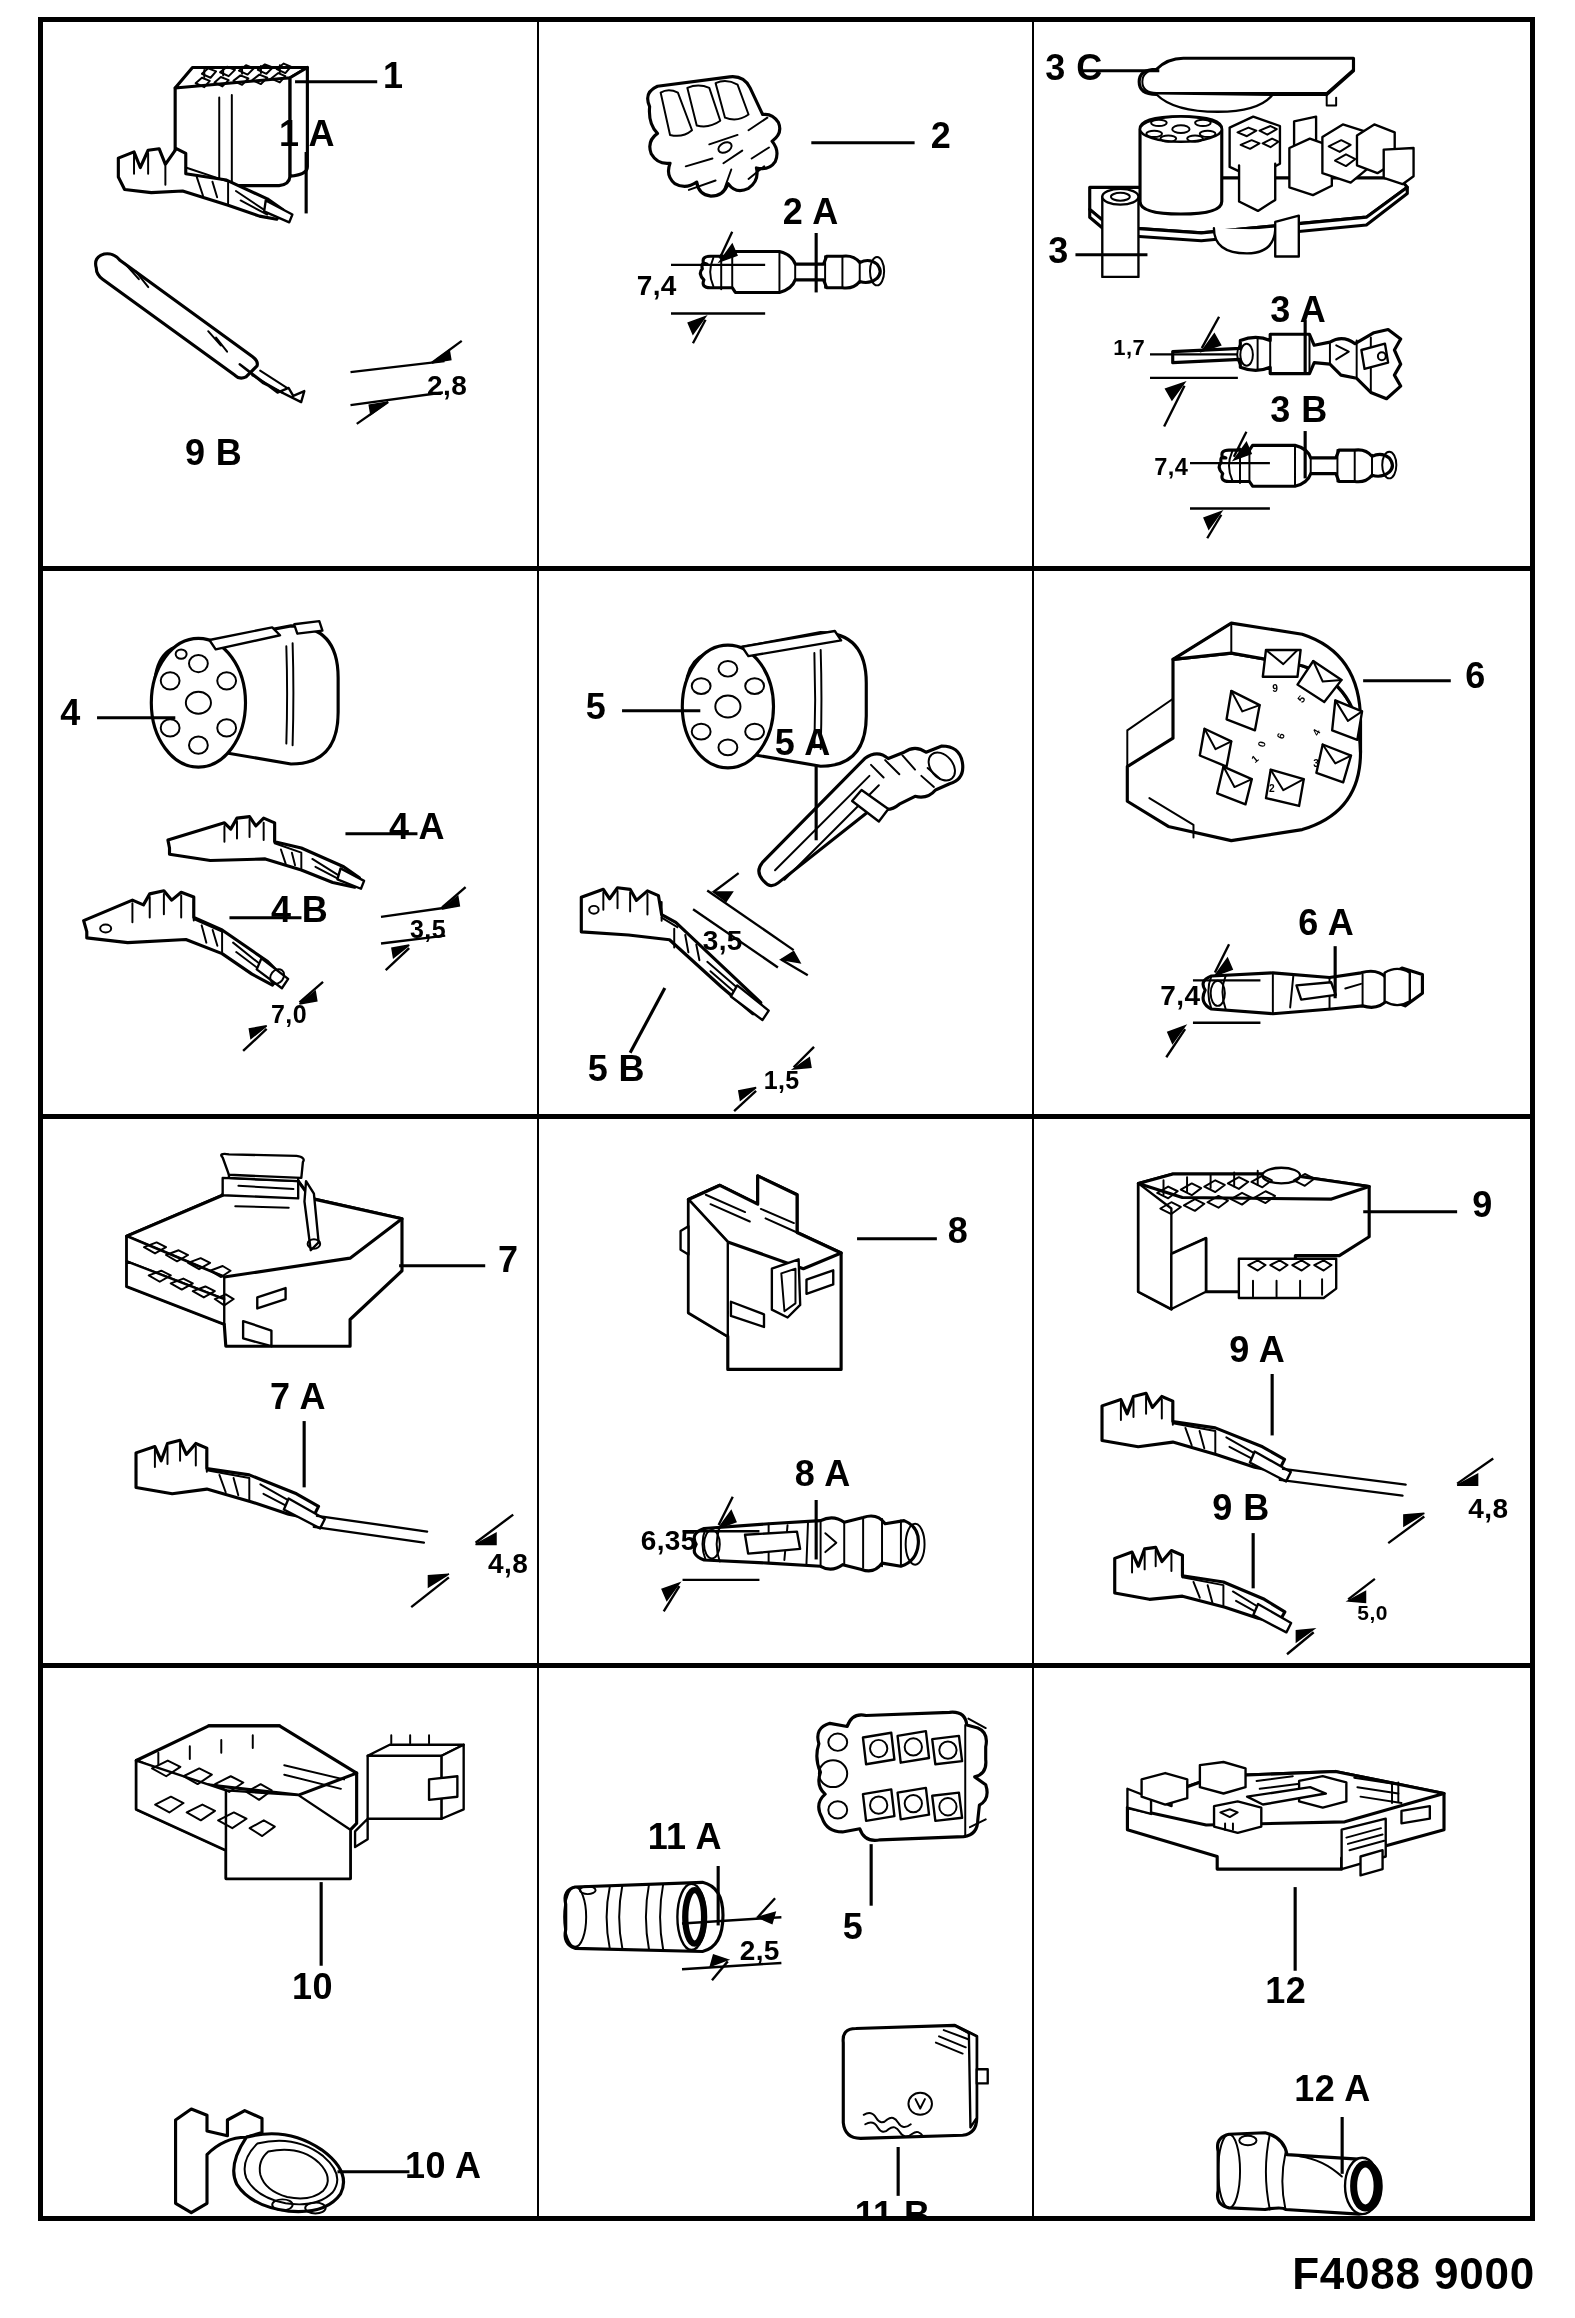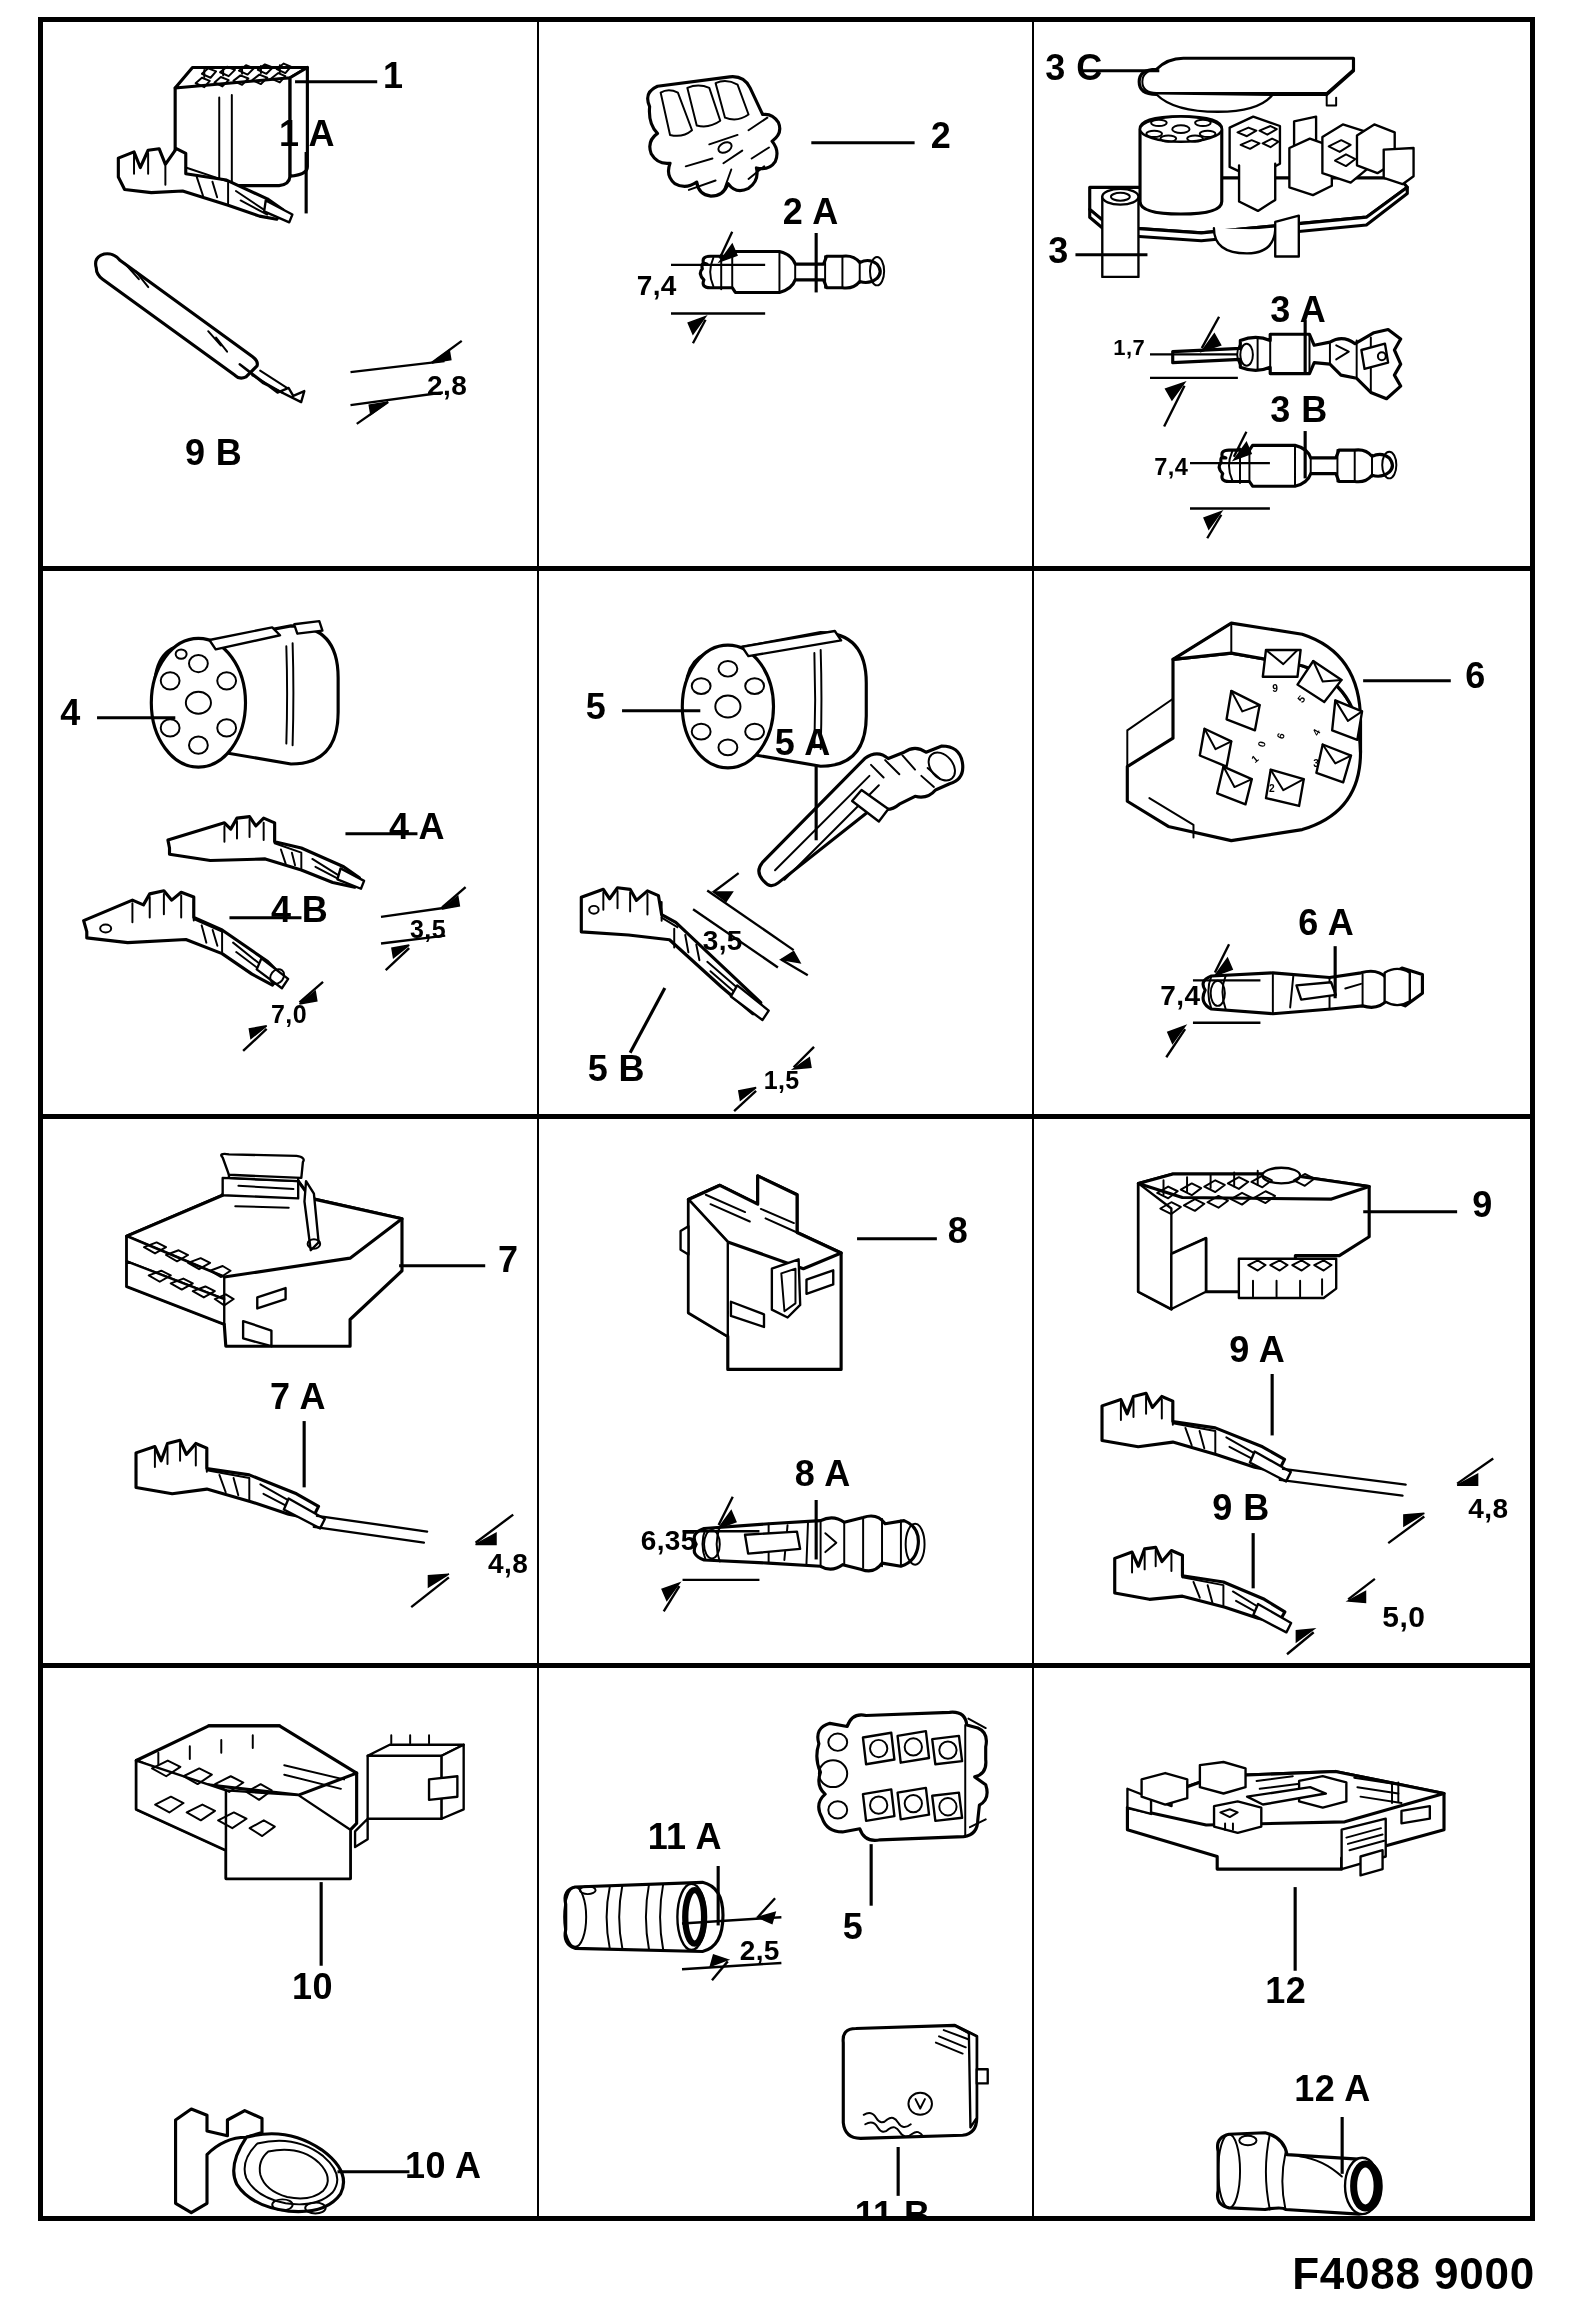--- a/index.html
+++ b/index.html
@@ -618,21 +618,21 @@
       <line class="lead" x1="4" y1="70" x2="4" y2="0"></line>
     </svg>
     <div class="lbl big" style="left:178px;top:371px;">9 B</div>
 
     <svg width="102" height="87" style="left:253px;top:458px;" viewBox="0 0 130 110">
       <line class="ln" style="stroke-width:3" x1="112" y1="2" x2="78" y2="28"></line>
       <polygon class="fillk" points="78,30 100,18 100,32"></polygon>
       <line class="ln" style="stroke-width:3" x1="0" y1="98" x2="34" y2="70"></line>
       <polygon class="fillk" points="34,66 12,82 12,68"></polygon>
     </svg>
-    <div class="lbl" style="left:323px;top:483px;font-size:30px;font-weight:bold;margin-left:25px;">5,0</div>
+    <div class="lbl" style="left:323px;top:483px;font-size:21px;font-weight:bold;">5,0</div>
   </div>
 
   <div class="cell">
     <div class="art" style="left:87px;top:39px;">
       <svg width="362" height="181" viewBox="0 0 460 230">
         <path class="shape" d="M8 68 L8 130 L122 182 L122 218 L280 218 L280 156 L288 148 L288 84 L190 54 L190 24 L100 24 L100 48 Z"></path>
         <path class="shape" d="M8 68 L100 24 L190 24 L288 84 L214 112 L74 96 Z"></path>
         <path class="shape2" d="M8 68 L8 130 L122 182 L122 106 Z"></path>
         <path class="shape2" d="M122 106 L122 182 L122 218 L280 218 L280 156 L214 112 Z"></path>
         <g class="thin">

